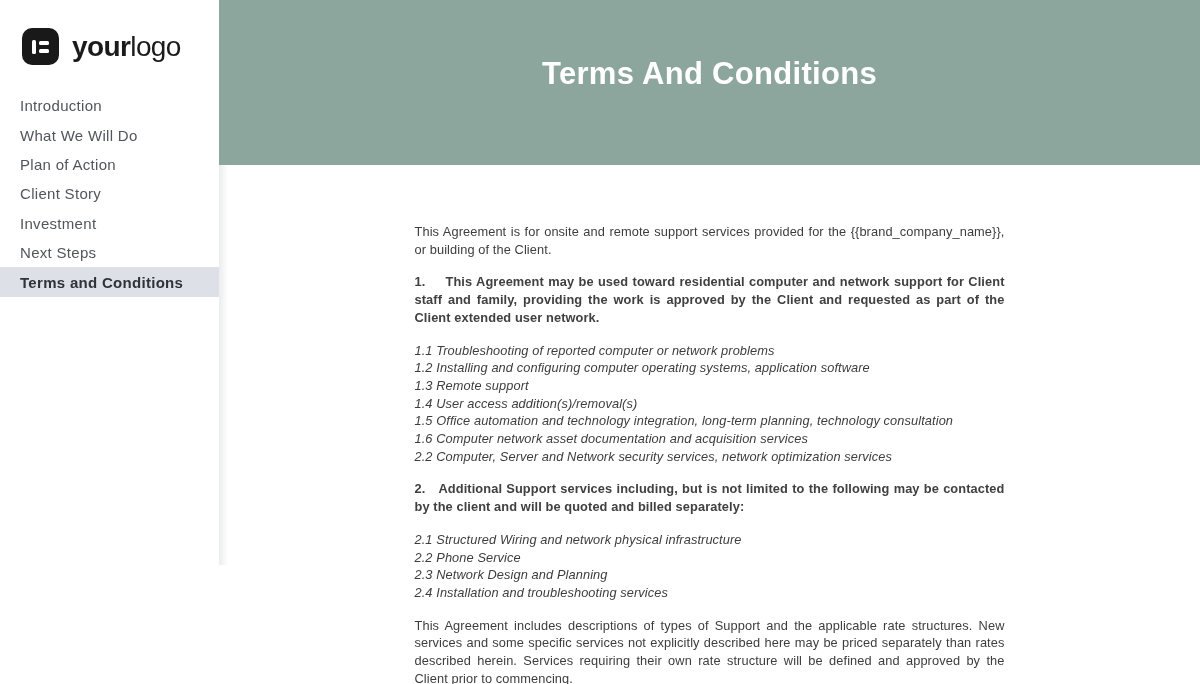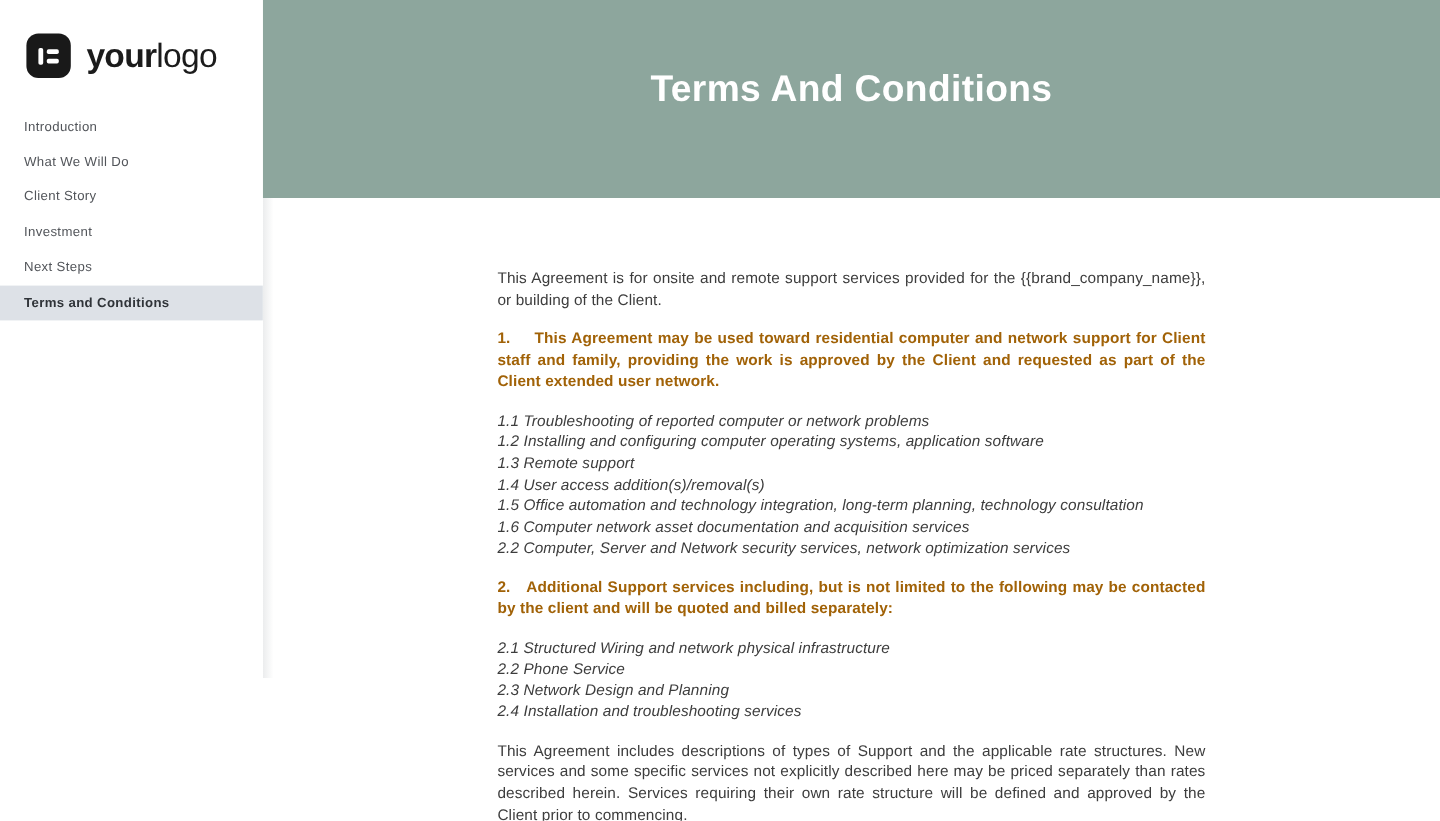--- a/index.html
+++ b/index.html
@@ -52,21 +52,21 @@
   .logo-text { font-size: 28px; color: #1b1b1b; letter-spacing: -0.6px; white-space: nowrap; }
   .logo-text .lt-bold { font-weight: 700; }
   .logo-text .lt-light { font-weight: 400; }
 
   .nav { margin-top: 26px; }
   .nav-item {
     height: 29.4px;
     display: flex;
     align-items: center;
     padding-left: 20px;
-    font-size: 11px;
+    font-size: 15px;
     letter-spacing: 0.3px;
     color: #52555a;
     cursor: pointer;
     white-space: nowrap;
   }
   .nav-item.active {
     background: #dde1e7;
     color: #2f3338;
     font-weight: 700;
   }
@@ -103,21 +103,21 @@
   .doc {
     width: 590px;
     margin: 0 auto;
     padding-top: 58px;
     font-size: 12.8px;
     line-height: 17.7px;
     letter-spacing: 0.1px;
     color: #3d3d3d;
   }
   .para { text-align: justify; margin-bottom: 15px; }
-  .para.bold-sec { font-weight: 700; color: #a16207; }
+  .para.bold-sec { font-weight: 700; color: #404040; }
   .sec-num { display: inline-block; font-weight: 700; }
   .sec-num.n1 { min-width: 31px; }
   .sec-num.n2 { min-width: 24px; }
   .svc-list { margin-bottom: 15px; font-style: italic; }
   .svc-line { line-height: 17.7px; }
 </style>
 </head>
 <body>
 
 <div class="sidebar">
@@ -127,20 +127,21 @@
         <div class="vbar"></div>
         <div class="hbar1"></div>
         <div class="hbar2"></div>
       </div>
     </div>
     <div class="logo-text"><span class="lt-bold">your</span><span class="lt-light">logo</span></div>
   </div>
   <div class="nav">
     <div class="nav-item">Introduction</div>
     <div class="nav-item">What We Will Do</div>
+    <div class="nav-item">Plan of Action</div>
     <div class="nav-item">Client Story</div>
     <div class="nav-item">Investment</div>
     <div class="nav-item">Next Steps</div>
     <div class="nav-item active">Terms and Conditions</div>
   </div>
 </div>
 
 <div class="main">
   <div class="banner">
     <div class="banner-title">Terms And Conditions</div>

